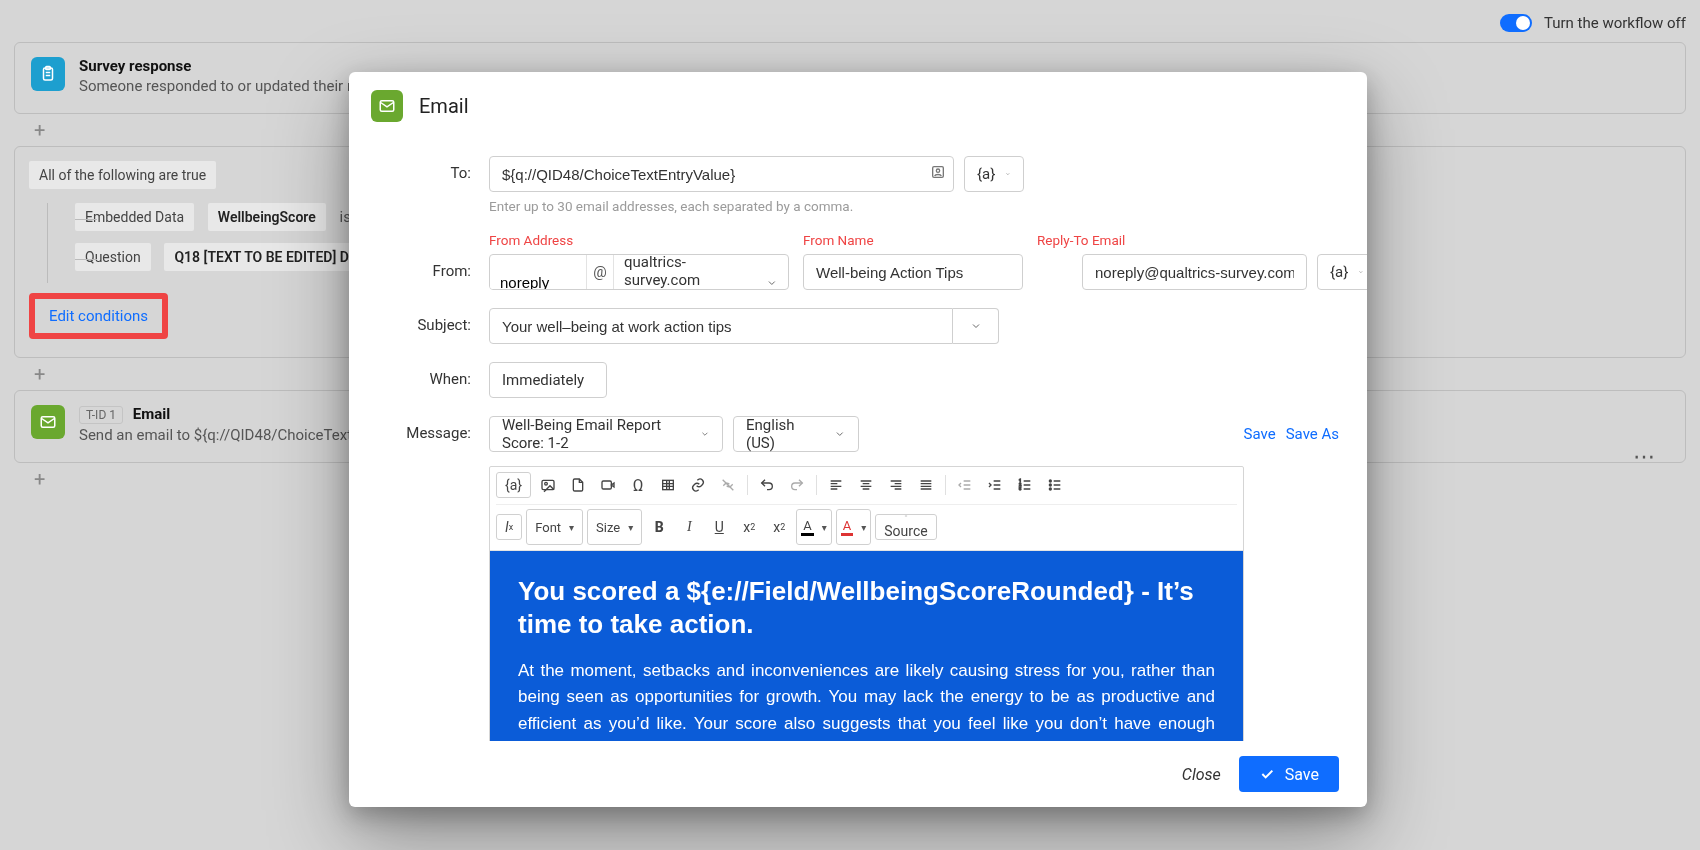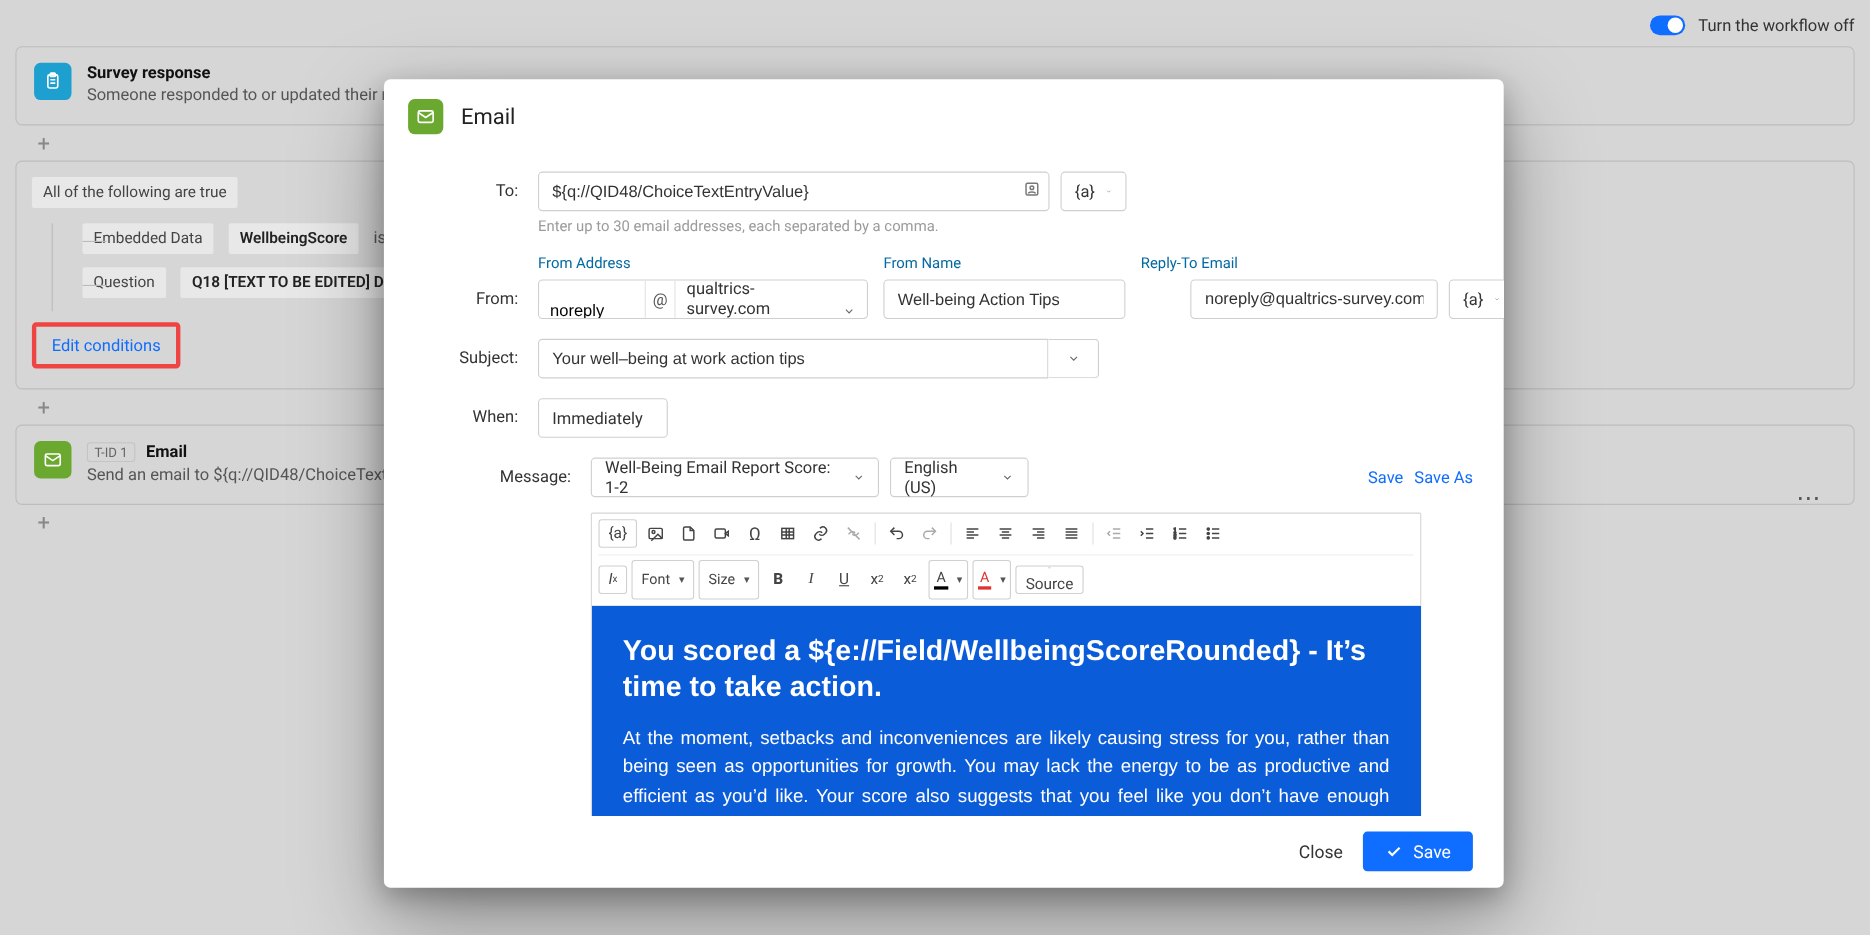--- a/index.html
+++ b/index.html
@@ -73,21 +73,21 @@
     border-left: 1px solid #bbb;
   }
   .tree-leaf::after {
     content: ""; position: absolute; left: 0; top: 16px; width: 22px;
     border-top: 1px solid #bbb;
   }
 
   .link-btn {
     margin-top: 22px;
     display: inline-block;
-    border: 4px solid #ef4444; border-radius: 4px;
+    border: 6px solid #ef4444; border-radius: 4px;
     padding: 8px 14px; color: #0f6dff; font-size: 15px; background: transparent; text-align: center;
   }
 
   .task-id {
     display: inline-block; border: 1px solid #c4c4c4; border-radius: 3px;
     padding: 1px 6px; font-size: 12px; color: #666; margin-right: 6px;
   }
   .ellipsis {
     position: absolute; right: 30px; font-size: 22px; color: #555;
   }
@@ -147,21 +147,21 @@
   .to-input-box .inline-icon {
     position: absolute; right: 8px; top: 50%; transform: translateY(-50%);
     color: #888;
   }
   .token-btn {
     width: 60px; justify-content: center;
     text-align: center;
   }
   .hint { color: #9b9b9b; font-size: 13.5px; margin-top: 6px; }
 
-  .mini-label { color: #0369a1; font-size: 13.5px; margin-bottom: 6px; }
+  .mini-label { color: #ef4444; font-size: 13.5px; margin-bottom: 6px; }
 
   .from-grid {
     display: grid;
     grid-template-columns: 300px 220px 1fr;
     gap: 14px;
     align-items: end;
   }
   .from-addr {
     display: flex; border: 1px solid #cfcfcf; border-radius: 4px; height: 36px; overflow: hidden;
   }
@@ -227,21 +227,21 @@
   .editor-body p {
     margin: 0; font-size: 17px; line-height: 1.55; text-align: justify;
     font-family: Verdana, Geneva, sans-serif;
   }
 
   .modal-footer {
     height: 66px; border-top: 0;
     display:flex; align-items:center; justify-content:flex-end; gap:18px;
     padding: 0 28px;
   }
-  .btn-plain { color:#333; font-size:16px; }
+  .btn-plain { color:#333; font-size:16px;font-style:italic; }
   .btn-primary {
     background:#0f6dff; color:#fff; border-radius:4px;
     height:36px; padding:0 20px; display:inline-flex; align-items:center; gap:10px;
     font-size:16px;
   }
   .btn-primary svg { width:16px; height:16px; }
 
   
   .chev-svg { width:12px; height:12px; }
 </style>
@@ -411,25 +411,25 @@
         <div class="field-col">
           <div class="sel" style="width:118px;">
             <span>Immediately</span>
             <svg class="chev-svg chev" viewBox="0 0 24 24" fill="none" stroke="#666" stroke-width="2">
                 <path d="M6 9l6 6 6-6"></path>
               </svg>
           </div>
         </div>
       </div>
 
-      <div class="form-row" style="margin-bottom:6px;margin-left:48px;">
+      <div class="form-row" style="margin-bottom:6px;">
         <div class="label-col">Message:</div>
         <div class="field-col">
           <div class="msg-top">
-            <div class="sel" style="width:262px;">
+            <div class="sel" style="width:234px;">
               <span>Well-Being Email Report Score: 1-2</span>
               <svg class="chev-svg chev" viewBox="0 0 24 24" fill="none" stroke="#666" stroke-width="2">
                   <path d="M6 9l6 6 6-6"></path>
                 </svg>
             </div>
             <div class="sel" style="width:126px;">
               <span>English (US)</span>
               <svg class="chev-svg chev" viewBox="0 0 24 24" fill="none" stroke="#666" stroke-width="2">
                   <path d="M6 9l6 6 6-6"></path>
                 </svg>

